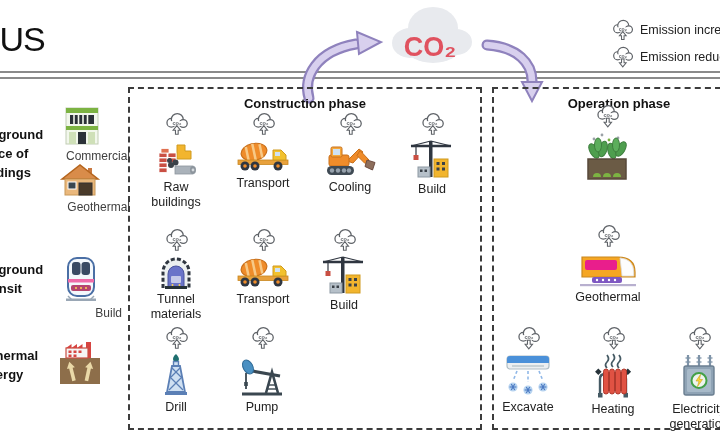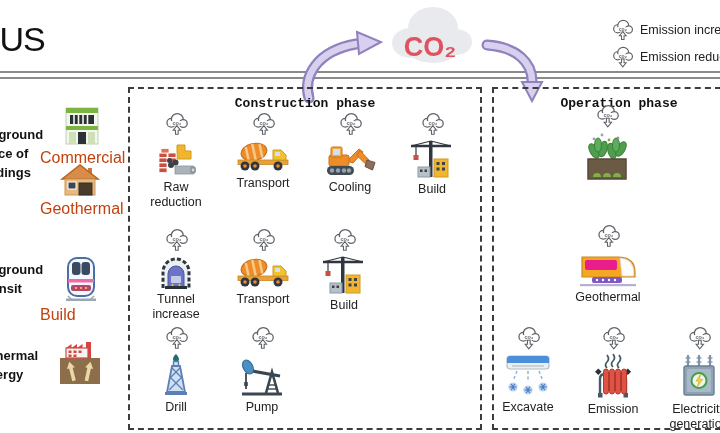--- a/index.html
+++ b/index.html
@@ -2,30 +2,30 @@
 <html><head>
 <meta charset="utf-8">
 <style>
   html,body{margin:0;padding:0;background:#fff;}
   .stage{position:relative;width:720px;height:433px;background:#fff;overflow:hidden;
          font-family:"Liberation Sans","DejaVu Sans",sans-serif;color:#1a1a1a;}
   .abs{position:absolute;}
   .title-uus{position:absolute;left:-24px;top:20px;font-size:34px;font-weight:500;letter-spacing:-1px;color:#111;}
   .ground-line{position:absolute;left:0;top:71px;width:720px;height:4px;
                border-top:2.5px solid #8a8a8a;border-bottom:2.5px solid #8a8a8a;}
-  .panel{position:absolute;top:87px;height:339px;border:2px dashed #3c3c3c;background:transparent;font-family:Liberation Mono, monospace;}
+  .panel{position:absolute;top:87px;height:339px;border:2px dashed #3c3c3c;background:transparent;}
   .panel-construction{left:128px;width:350px;}
   .panel-operation{left:492px;width:296px;}
   .panel-title{margin-top:7px;text-align:center;font-weight:bold;font-size:13px;color:#111;}
   .group-label{position:absolute;left:-42px;width:88px;text-align:center;font-weight:bold;
                font-size:13px;line-height:1.45;color:#111;}
   .item{position:absolute;display:flex;flex-direction:column;align-items:center;text-align:center;}
   .item .art{display:block;margin-top:2px;}
   .item .lbl{font-size:12.5px;color:#222;line-height:1.18;margin-top:3px;}
-  .side-label{position:absolute;text-align:left;font-size:16px;color:#c2410c;}
+  .side-label{position:absolute;text-align:right;font-size:12px;color:#404040;}
   .legend-row{position:absolute;left:610px;display:flex;align-items:center;gap:5px;white-space:nowrap;}
   .legend-row .lbl{font-size:12.5px;color:#222;}
   .co2-slot{display:block;width:27px;height:27px;}
   .co2-slot svg{display:block;}
   .legend-row .co2-slot{width:25px;height:25px;}
   svg{overflow:visible;}
 </style>
 </head>
 <body>
 
@@ -188,21 +188,21 @@
       <rect x="6" y="9.5" width="8" height="4.5" fill="#e07050" stroke="#fff" stroke-width="0.8"></rect>
       <g fill="#3a4148">
           <circle cx="16" cy="26" r="3"></circle>
           <circle cx="20.5" cy="23.5" r="3"></circle>
           <circle cx="14.5" cy="21.5" r="2.5"></circle>
         </g>
       <rect x="20" y="27" width="18" height="8" fill="#aab2ba" stroke="#8d959d" stroke-width="0.8"></rect>
       <ellipse cx="38" cy="31" rx="3" ry="4" fill="#8d959d"></ellipse>
         <circle cx="38" cy="31" r="1.4" fill="#d5dade"></circle>
     </svg>
-    <div class="lbl" style="width:62px">Raw reduction</div>
+    <div class="lbl" style="width:62px">Raw buildings</div>
   </div>
 
   <div class="item" style="left:221px;top:110px;width:84px">
     <span class="co2-slot">
   <svg viewBox="0 0 34 30" width="100%" height="100%" xmlns="http://www.w3.org/2000/svg">
     <g fill="#fff" stroke="#5f6368" stroke-width="1.6">
       <circle cx="10.5" cy="14" r="5.5"></circle>
             <circle cx="18" cy="10" r="7.5"></circle>
             <circle cx="25.5" cy="15" r="5"></circle>
     </g>
@@ -320,21 +320,21 @@
     <svg class="art" width="36" height="34" viewBox="0 0 36 34">
       <path d="M5,33 V17 A13,13 0 0 1 31,17 V33" fill="#ecf0f1" stroke="#2f3640" stroke-width="3" stroke-dasharray="4 2.2"></path>
       <path d="M10,33 V19 A8,8 0 0 1 26,19 V33 Z" fill="#6a74c9" stroke="#4a549e" stroke-width="1"></path>
       <rect x="13" y="21" width="10" height="7" rx="1" fill="#c5cae9"></rect>
       <g fill="#ffd54f">
           <circle cx="14.5" cy="30" r="1"></circle>
           <circle cx="21.5" cy="30" r="1"></circle>
         </g>
       <rect x="7" y="31" width="22" height="3" fill="#263238"></rect>
     </svg>
-    <div class="lbl" style="width:66px">Tunnel increase</div>
+    <div class="lbl" style="width:66px">Tunnel materials</div>
   </div>
 
   <div class="item" style="left:221px;top:226px;width:84px">
     <span class="co2-slot">
   <svg viewBox="0 0 34 30" width="100%" height="100%" xmlns="http://www.w3.org/2000/svg">
     <g fill="#fff" stroke="#5f6368" stroke-width="1.6">
       <circle cx="10.5" cy="14" r="5.5"></circle>
             <circle cx="18" cy="10" r="7.5"></circle>
             <circle cx="25.5" cy="15" r="5"></circle>
     </g>
@@ -615,21 +615,21 @@
       </g>
       <rect x="8" y="40" width="4.5" height="4.5" fill="#455a64"></rect>
       <rect x="33.5" y="40" width="4.5" height="4.5" fill="#455a64"></rect>
       <g fill="#e05243" stroke="#b03a2e" stroke-width="1">
         <rect x="13.5" y="16" width="5" height="25" rx="2.5"></rect>
           <rect x="19.5" y="16" width="5" height="25" rx="2.5"></rect>
         <rect x="25.5" y="16" width="5" height="25" rx="2.5"></rect>
           <rect x="31.5" y="16" width="5" height="25" rx="2.5"></rect>
       </g>
     </svg>
-    <div class="lbl">Emission</div>
+    <div class="lbl">Heating</div>
   </div>
 
   <div class="item" style="left:657px;top:324px;width:84px">
     <span class="co2-slot">
   <svg viewBox="0 0 34 30" width="100%" height="100%" xmlns="http://www.w3.org/2000/svg">
     <g fill="#fff" stroke="#5f6368" stroke-width="1.6">
       <circle cx="10.5" cy="14" r="5.5"></circle>
             <circle cx="18" cy="10" r="7.5"></circle>
             <circle cx="25.5" cy="15" r="5"></circle>
     </g>

